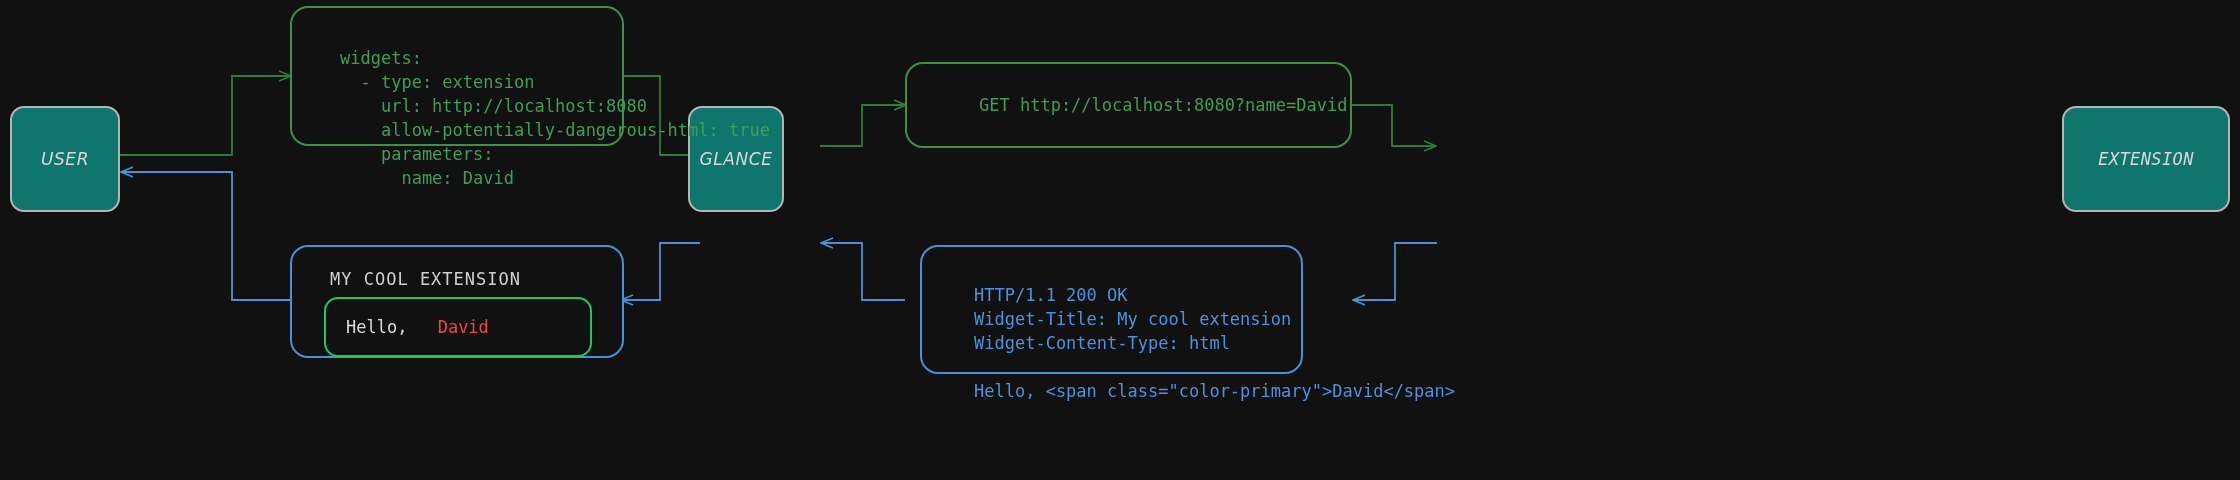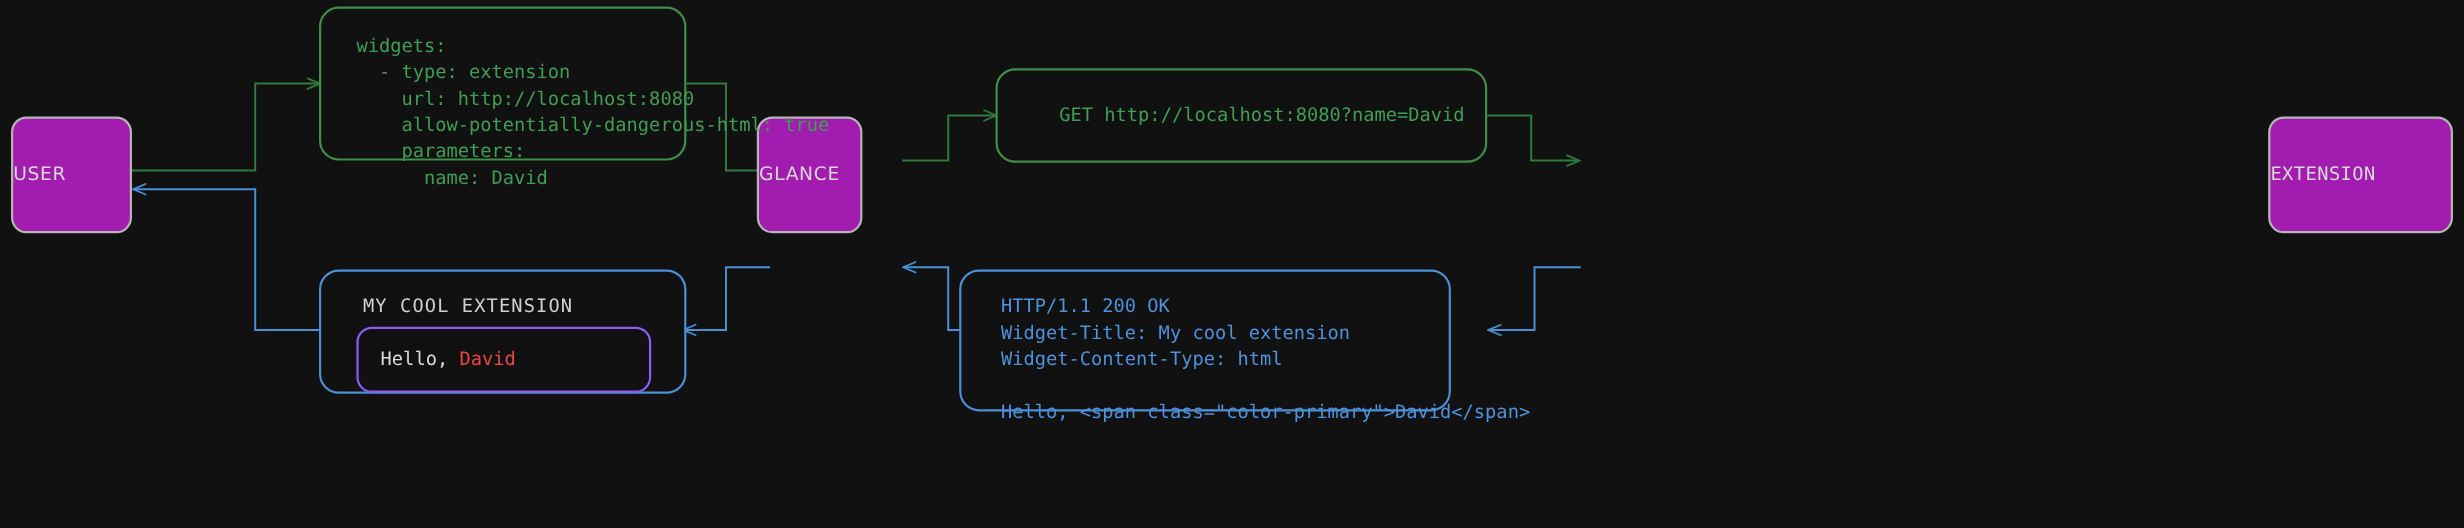--- a/index.html
+++ b/index.html
@@ -21,25 +21,26 @@
     width: 2240px;
     height: 480px;
     pointer-events: none;
   }
 
   
   .node {
     position: absolute;
     border: 2px solid #b5b5b5;
     border-radius: 14px;
-    background: #a21caf;
+    background: #0f766e;
     display: flex;
     align-items: center;
-    justify-content: flex-start;
+    justify-content: center;
     box-sizing: border-box;
+    font-style: italic;
   }
   .node-label {
     font-family: "DejaVu Sans", sans-serif;
     font-size: 17px;
     letter-spacing: 0.6px;
     color: #d8d8d8;
     white-space: nowrap;
   }
   .node-label.mono {
     font-family: "DejaVu Sans Mono", monospace;
@@ -57,42 +58,43 @@
     border-style: solid;
   }
   .bubble.green { border-color: #3f8f4b; }
   .bubble.blue  { border-color: #4b8fd4; }
 
   .code {
     font-family: "DejaVu Sans Mono", monospace;
     font-size: 17px;
     line-height: 24px;
     white-space: pre;
-    margin: 0;
+    margin: 16px;
   }
   .code.green { color: #3f9e56; }
   .code.blue  { color: #4e91dc; }
 
   
   .widget-title {
     font-family: "DejaVu Sans Mono", monospace;
     font-size: 17px;
     letter-spacing: 1px;
     color: #d0d0d0;
     white-space: nowrap;
   }
   .widget-card {
     position: absolute;
-    border: 2px solid #8b5cf6;
+    border: 2px solid #22c55e;
     border-radius: 14px;
     background: #111111;
     display: flex;
     align-items: center;
     box-sizing: border-box;
     padding-left: 20px;
+    gap: 20px;
   }
   .widget-body {
     font-family: "DejaVu Sans Mono", monospace;
     font-size: 17px;
     color: #dcdcdc;
     white-space: pre;
   }
   .accent-name { color: #ef4444; }
 </style>
 </head>
@@ -145,21 +147,21 @@
     url: http://localhost:8080
     allow-potentially-dangerous-html: true
     parameters:
       name: David</pre>
   </div>
 
   <div class="bubble green" style="left:905px; top:62px; width:447px; height:86px; display:flex; align-items:center; padding-left:56px;">
     <pre class="code green">GET http://localhost:8080?name=David</pre>
   </div>
 
-  <div class="bubble blue" style="left:872px; top:245px; width:447px; height:129px; padding:20px 0 0 36px;">
+  <div class="bubble blue" style="left:920px; top:245px; width:383px; height:129px; padding:20px 0 0 36px;">
     <pre class="code blue">HTTP/1.1 200 OK
 Widget-Title: My cool extension
 Widget-Content-Type: html
 
 Hello, &lt;span class="color-primary"&gt;David&lt;/span&gt;</pre>
   </div>
 
   <div class="bubble blue" style="left:290px; top:245px; width:334px; height:113px;">
     <div class="widget-title" style="position:absolute; left:38px; top:22px;">MY COOL EXTENSION</div>
     <div class="widget-card" style="left:32px; top:50px; width:268px; height:60px;">

